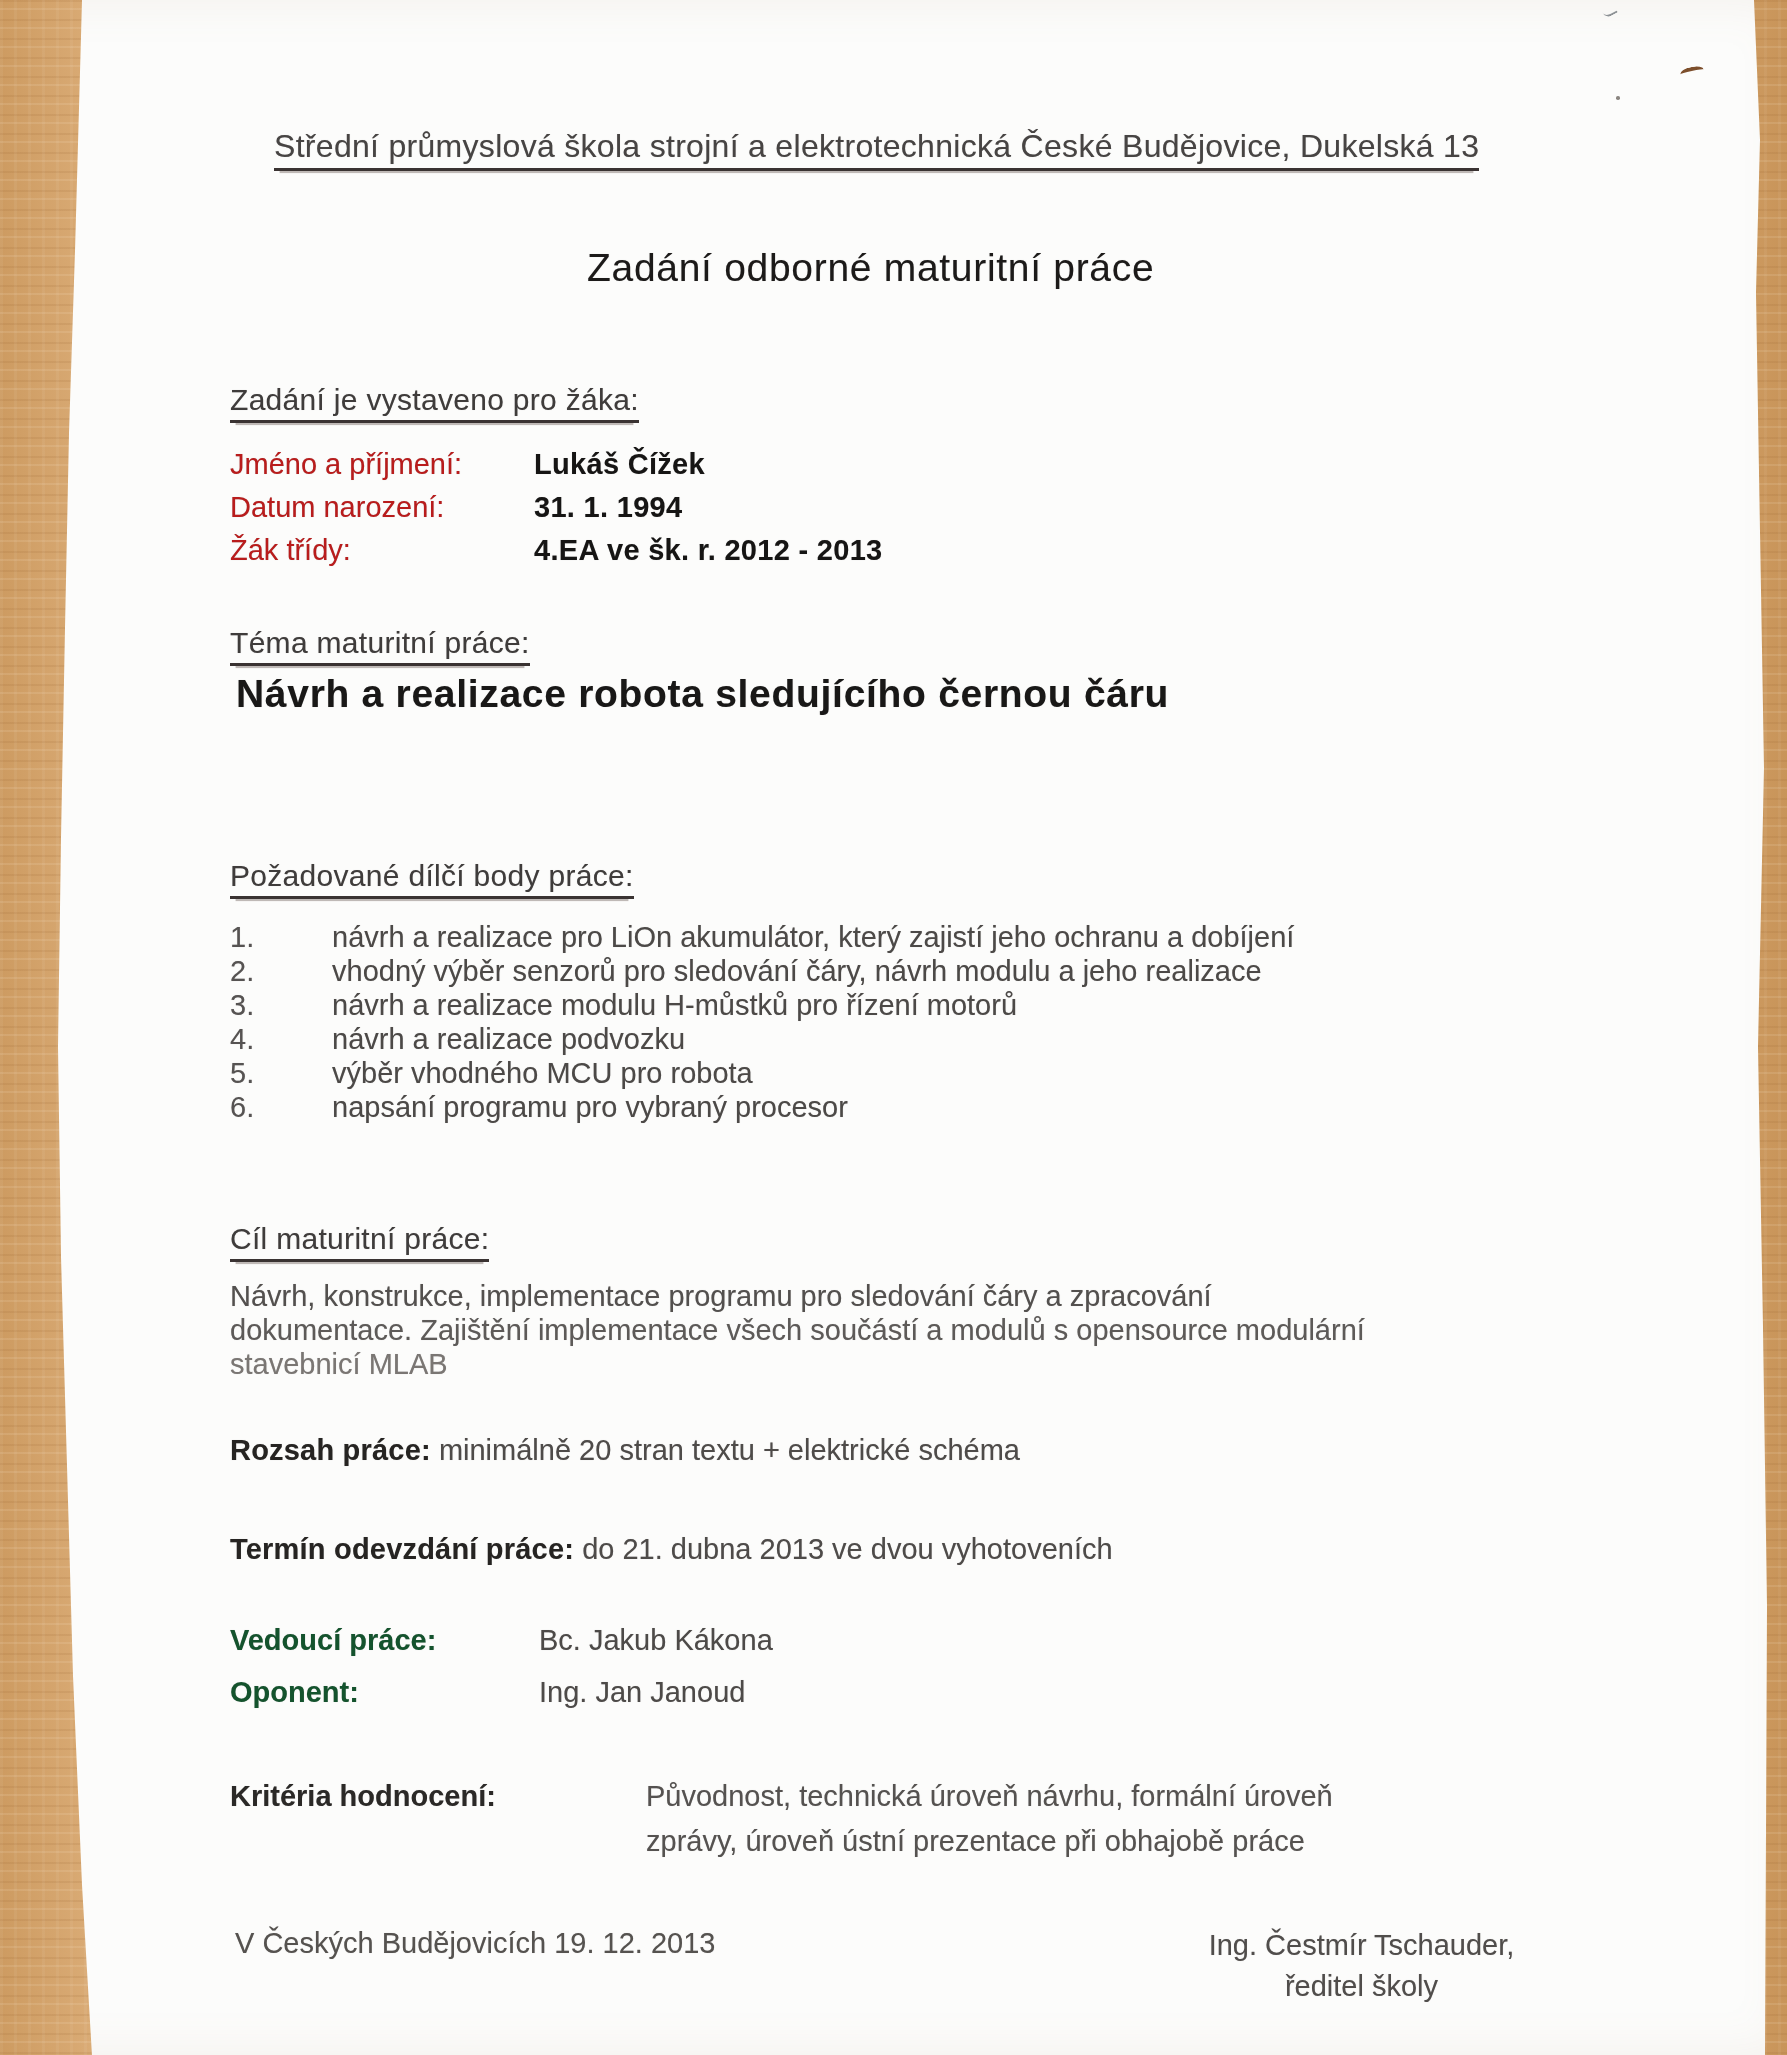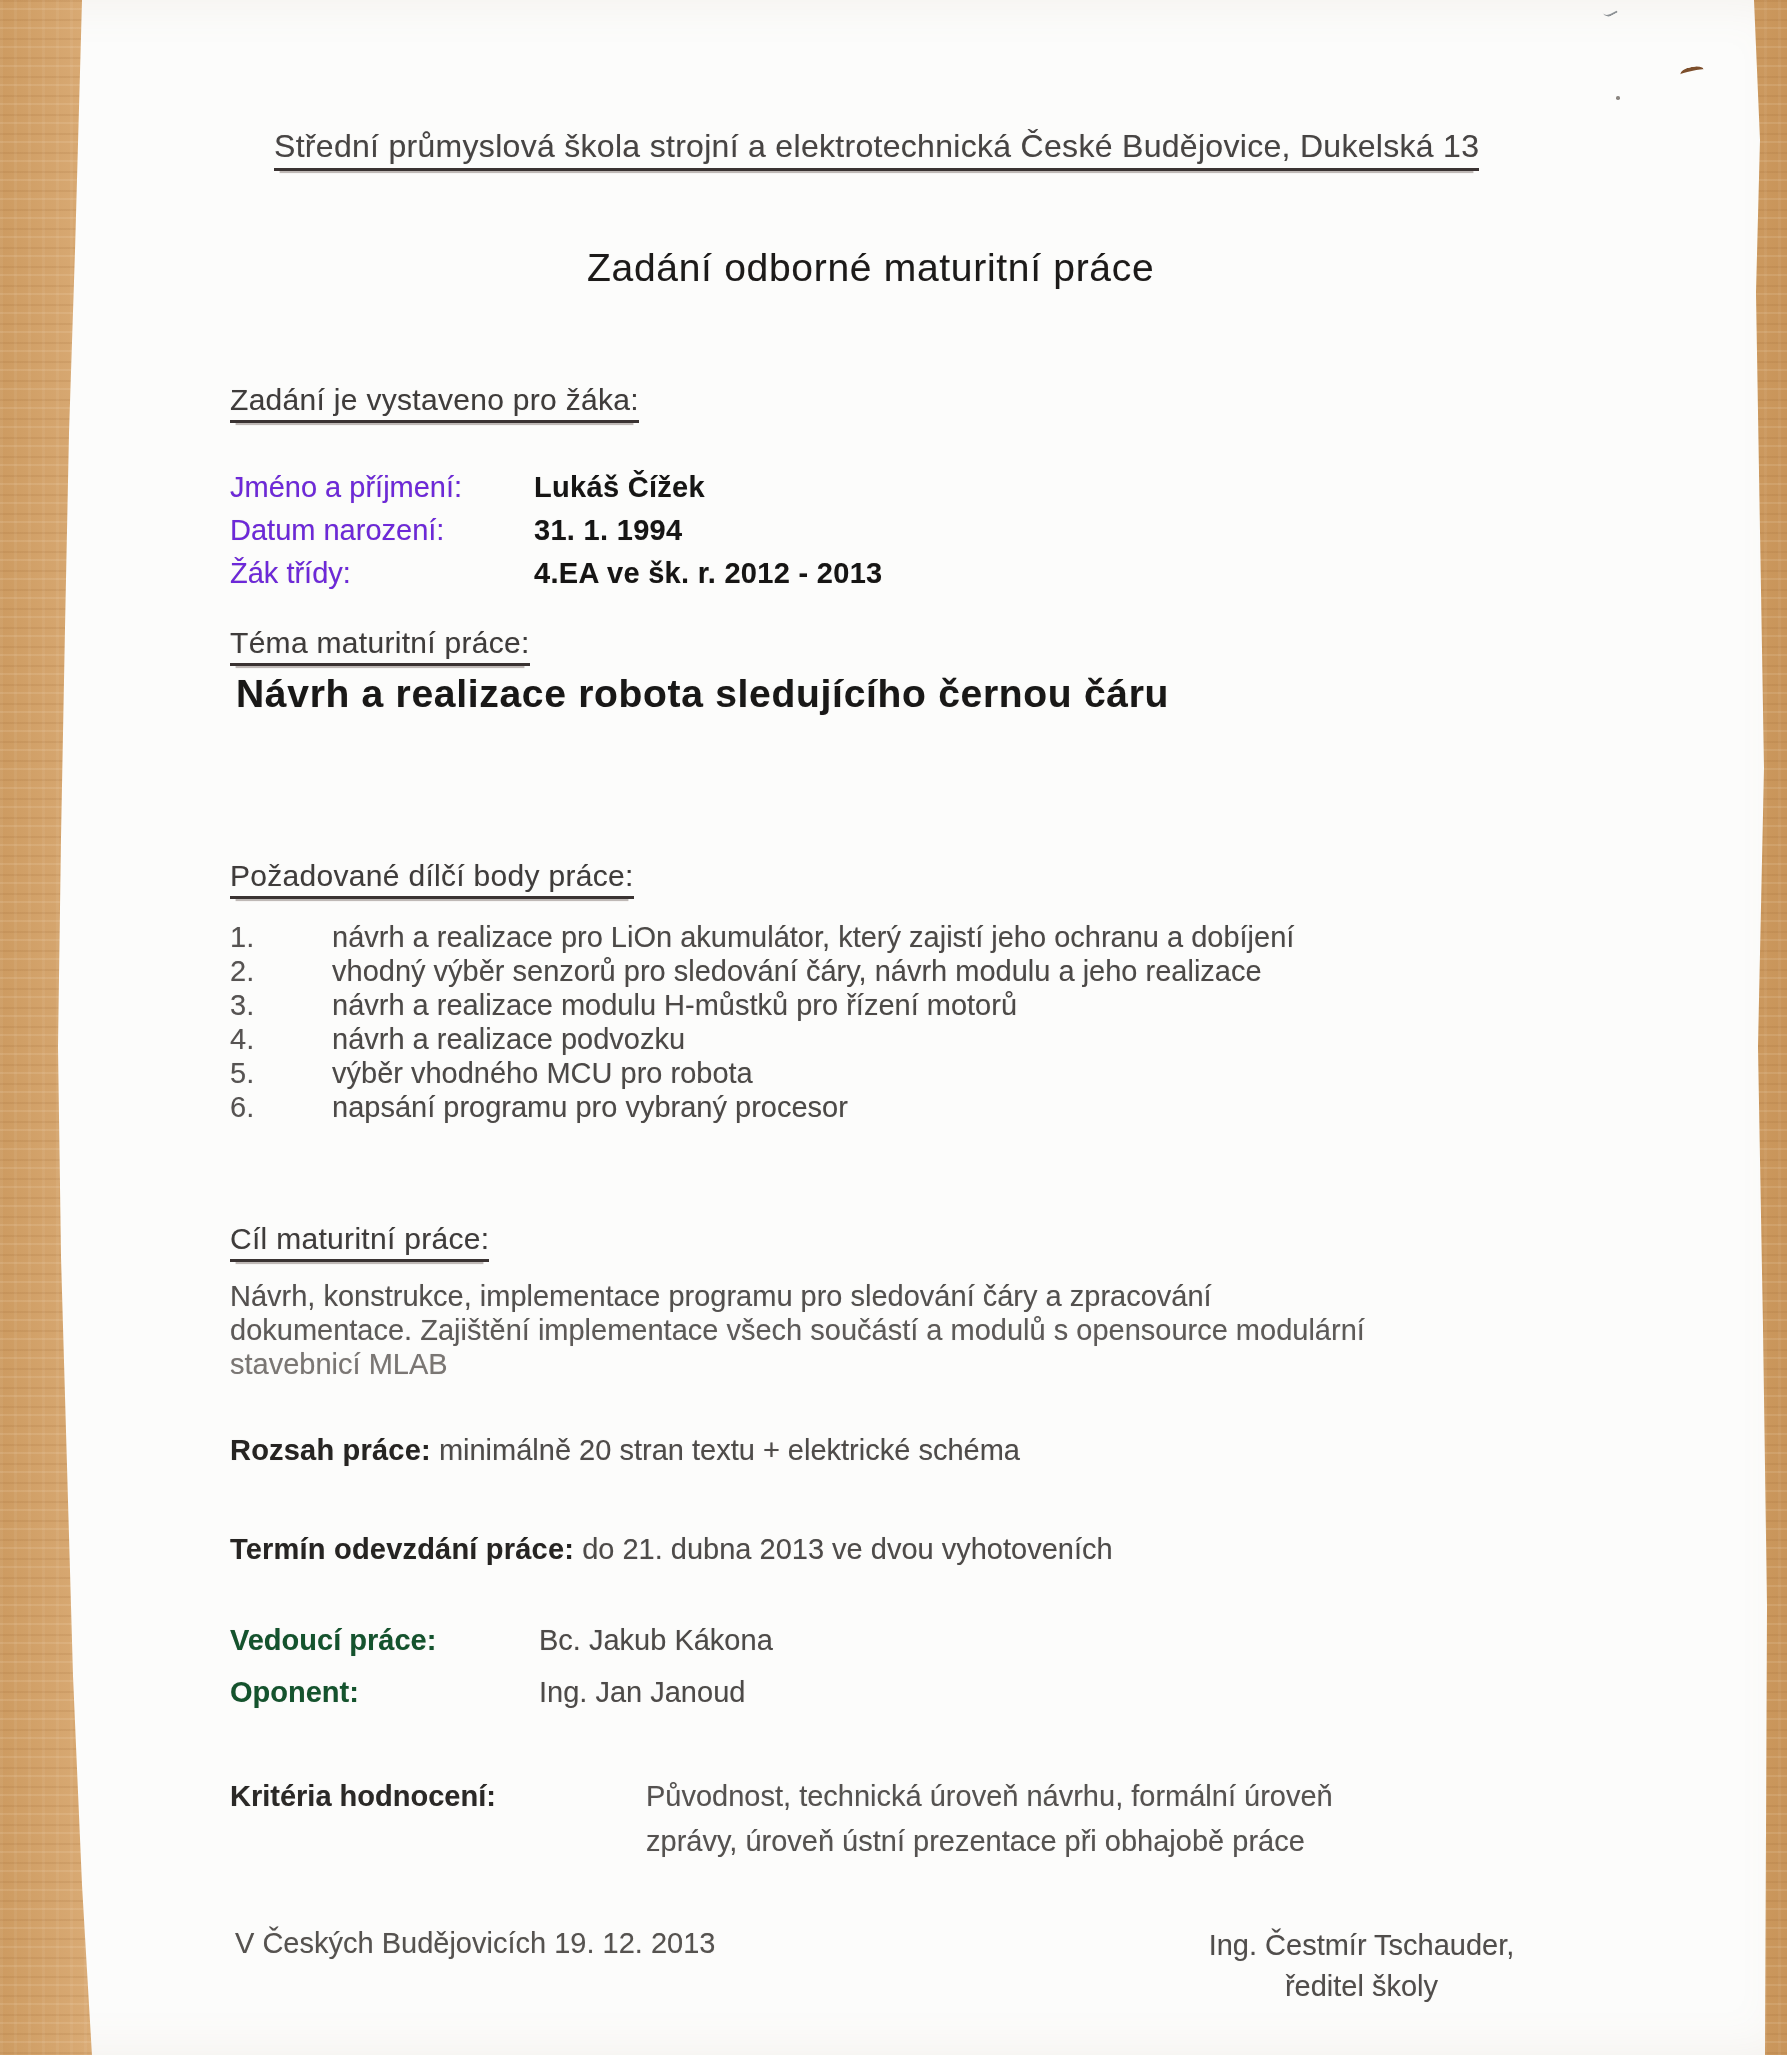--- a/index.html
+++ b/index.html
@@ -44,21 +44,21 @@
   .doc-title    { left: 571px; top: 246px; font-size: 39px; font-weight: normal; color: #1c1a19; letter-spacing: 0.7px; margin-left: 16px; }
   .sec-heading  { font-size: 30px; color: #3f3c3b; letter-spacing: 0.3px; }
   .h-student { left: 230px; top: 383px; }
   .h-tema    { left: 230px; top: 626px; }
   .h-req     { left: 230px; top: 859px; }
   .h-goal    { left: 230px; top: 1222px; }
   .topic-title { left: 236px; top: 672px; font-size: 39px; font-weight: bold; color: #191817; letter-spacing: 0.7px; }
   
   .student-rows { left: 230px; top: 443px; font-size: 29px; }
   .info-row { height: 43px; line-height: 43px; }
-  .lbl { display: inline-block; width: 304px; color: #6d28d9; margin-top: 23px; }
+  .lbl { display: inline-block; width: 304px; color: #b91c1c; }
   .val { font-weight: bold; color: #161514; letter-spacing: 0.3px; }
   
   .req-list { left: 230px; top: 920px; font-size: 29px; color: #4c4947; list-style: none; }
   .req-item { height: 34px; line-height: 34px; }
   .num { display: inline-block; width: 102px; color: #565352; }
   
   .goal-para { left: 230px; top: 1279px; font-size: 29px; line-height: 34px; }
   .gl0 { color: #53504e; }
   .gl1 { color: #5d5a58; }
   .gl2 { color: #7a7673; }

